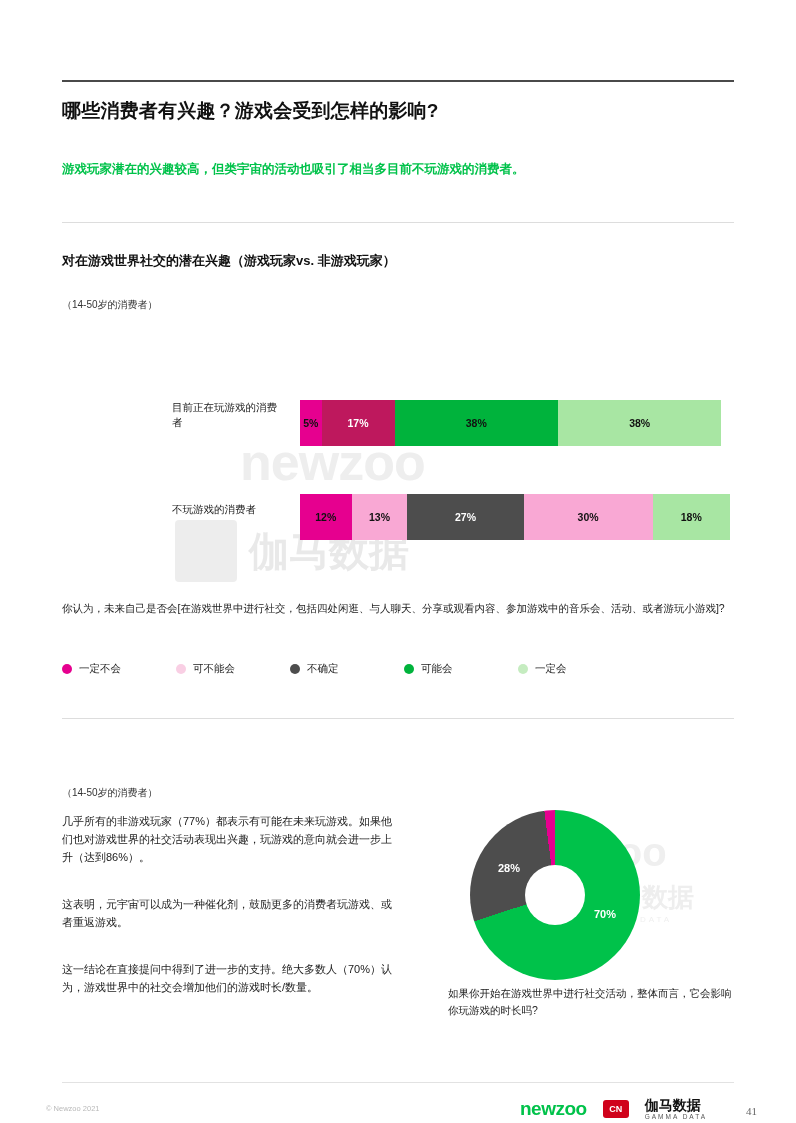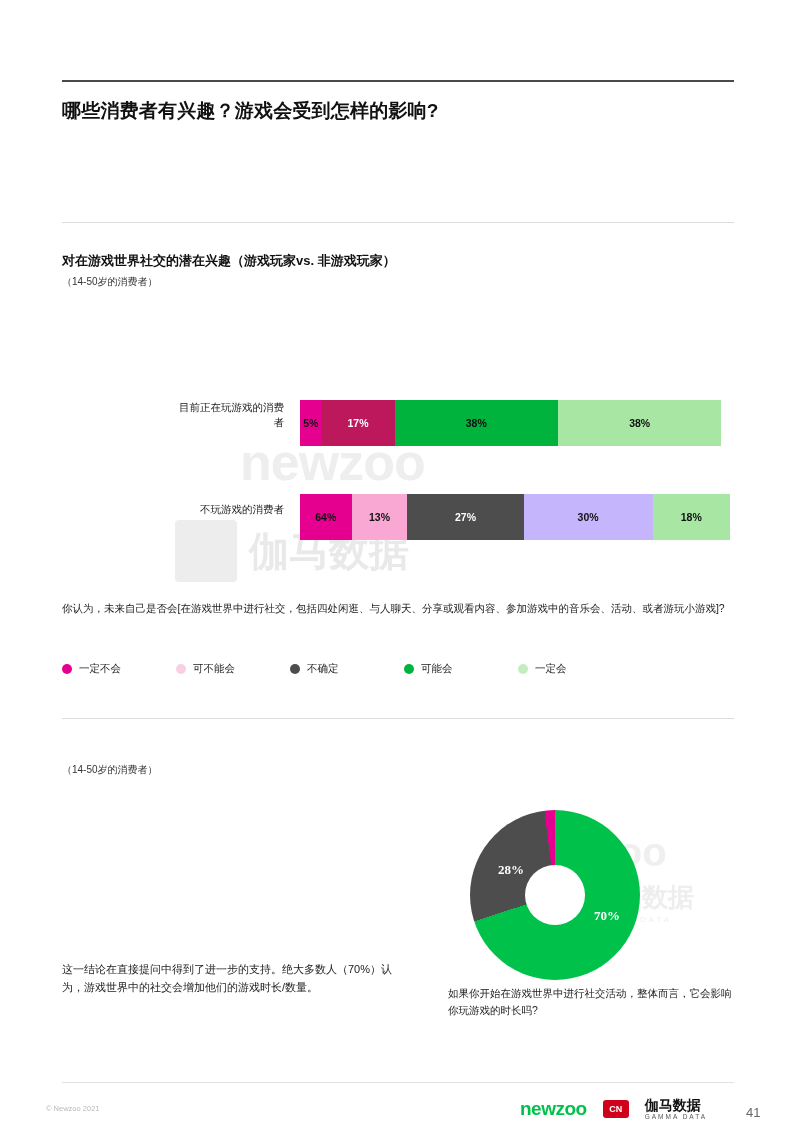--- a/index.html
+++ b/index.html
@@ -53,20 +53,21 @@
   .sec-title {
     position: absolute;
     font-size: 13px;
     font-weight: bold;
     color: #111;
   }
   .sec-sub {
     position: absolute;
     font-size: 10px;
     color: #333;
+    margin-top: 23px;
   }
   .sec1-title { left: 62px; top: 252px; }
   .sec1-sub   { left: 62px; top: 275px; }
   .sec2-title { left: 62px; top: 740px; }
   .sec2-sub   { left: 62px; top: 763px; }
 
   .lead {
     position: absolute;
     left: 62px; top: 335px;
     width: 660px;
@@ -81,21 +82,20 @@
     left: 62px; top: 382px;
     width: 672px; height: 200px;
   }
   .bar-row { position: absolute; left: 0; width: 672px; }
   .bar-row.r1 { top: 18px; }
   .bar-row.r2 { top: 112px; }
   .bar-label {
     position: absolute;
     left: 110px; top: 0;
     width: 112px;
-    text-align: right;
     font-size: 10.5px;
     color: #222;
     line-height: 1.45;
   }
   .bar-label.single { top: 8px; }
   .bar-track {
     position: absolute;
     left: 238px; top: 0;
     width: 430px; height: 46px;
     display: flex;
@@ -187,24 +187,23 @@
   }
   .donut-hole {
     position: absolute;
     left: 95px; top: 65px;
     width: 60px; height: 60px;
     border-radius: 50%;
     background: #ffffff;
   }
   .donut-lbl {
     position: absolute;
-    font-size: 13px;
+    font-size: 11px;
     font-weight: bold;
     color: #ffffff;
-    font-family: Liberation Serif, serif;
   }
   .lbl-70 { left: 148px; top: 108px; margin-left: 16px; }
   .lbl-28 { left: 68px; top: 62px; }
 
   .donut-legend {
     position: absolute;
     left: 215px; top: 46px;
     display: flex;
     flex-direction: column;
     gap: 14px;
@@ -261,32 +260,33 @@
     width: 26px; height: 18px; border-radius: 3px;
     background: #d0021b; color: #fff;
     font-size: 9px; font-weight: bold;
     display: flex; align-items: center; justify-content: center;
   }
   .gm-txt { font-size: 14px; font-weight: bold; color: #111; line-height: 1.05; }
   .gm-sub { font-size: 6.5px; letter-spacing: 2px; color: #555; }
   .page-num {
     position: absolute;
     left: 746px; top: 1105px;
-    font-size: 13px; color: #666;
+    font-size: 11px; color: #666; font-family: Liberation Serif, serif;
   }
 </style>
 </head>
 <body>
 
 <div class="page">
 
   <div class="top-rule"></div>
 
   <div class="page-title">哪些消费者有兴趣？游戏会受到怎样的影响?</div>
 
+  <div class="subtitle">游戏玩家潜在的兴趣较高，但类宇宙的活动也吸引了相当多目前不玩游戏的消费者。</div>
 
   <div class="divider div1"></div>
 
   <div class="sec-title sec1-title">对在游戏世界社交的潜在兴趣（游戏玩家vs. 非游戏玩家）</div>
   <div class="sec-sub sec1-sub">（14-50岁的消费者）</div>
 
   <div class="watermark-nz">newzoo</div>
   <div class="watermark-gm">
     <div class="wm-box"></div>
     <div class="wm-txt1">伽马数据</div>
@@ -300,24 +300,24 @@
         <div class="seg" style="width:5%;background:#e6008f">5%</div>
         <div class="seg dark" style="width:17%;background:#be185d">17%</div>
         <div class="seg" style="width:38%;background:#00b33c">38%</div>
         <div class="seg" style="width:38%;background:#a8e6a3">38%</div>
       </div>
     </div>
 
     <div class="bar-row r2">
       <div class="bar-label single">不玩游戏的消费者</div>
       <div class="bar-track">
-        <div class="seg" style="width:12%;background:#e6008f">64%</div>
+        <div class="seg" style="width:12%;background:#e6008f">12%</div>
         <div class="seg" style="width:13%;background:#f9a8d4">13%</div>
         <div class="seg dark" style="width:27%;background:#4d4d4d">27%</div>
-        <div class="seg" style="width:30%;background:#c4b5fd">30%</div>
+        <div class="seg" style="width:30%;background:#f9a8d4">30%</div>
         <div class="seg" style="width:18%;background:#a8e6a3">18%</div>
       </div>
     </div>
 
   </div>
 
   <div class="q-text">你认为，未来自己是否会[在游戏世界中进行社交，包括四处闲逛、与人聊天、分享或观看内容、参加游戏中的音乐会、活动、或者游玩小游戏]?</div>
 
   <div class="legend">
     <div class="legend-item">
@@ -339,20 +339,22 @@
     <div class="legend-item">
       <span class="dot" style="background:#c5ecc0"></span>
       <span>一定会</span>
     </div>
   </div>
 
   <div class="divider div2"></div>
 
   <div class="sec-sub sec2-sub">（14-50岁的消费者）</div>
 
+  <div class="para p1">几乎所有的非游戏玩家（77%）都表示有可能在未来玩游戏。如果他们也对游戏世界的社交活动表现出兴趣，玩游戏的意向就会进一步上升（达到86%）。</div>
+  <div class="para p2">这表明，元宇宙可以成为一种催化剂，鼓励更多的消费者玩游戏、或者重返游戏。</div>
   <div class="para p3">这一结论在直接提问中得到了进一步的支持。绝大多数人（70%）认为，游戏世界中的社交会增加他们的游戏时长/数量。</div>
 
   <div class="wm-nz2">newzoo</div>
   <div class="wm-gm2">
     <div class="wm-box2"></div>
     <div>
       <div class="wm-txt3">伽马数据</div>
       <div class="wm-txt4">GAMMA DATA</div>
     </div>
   </div>

